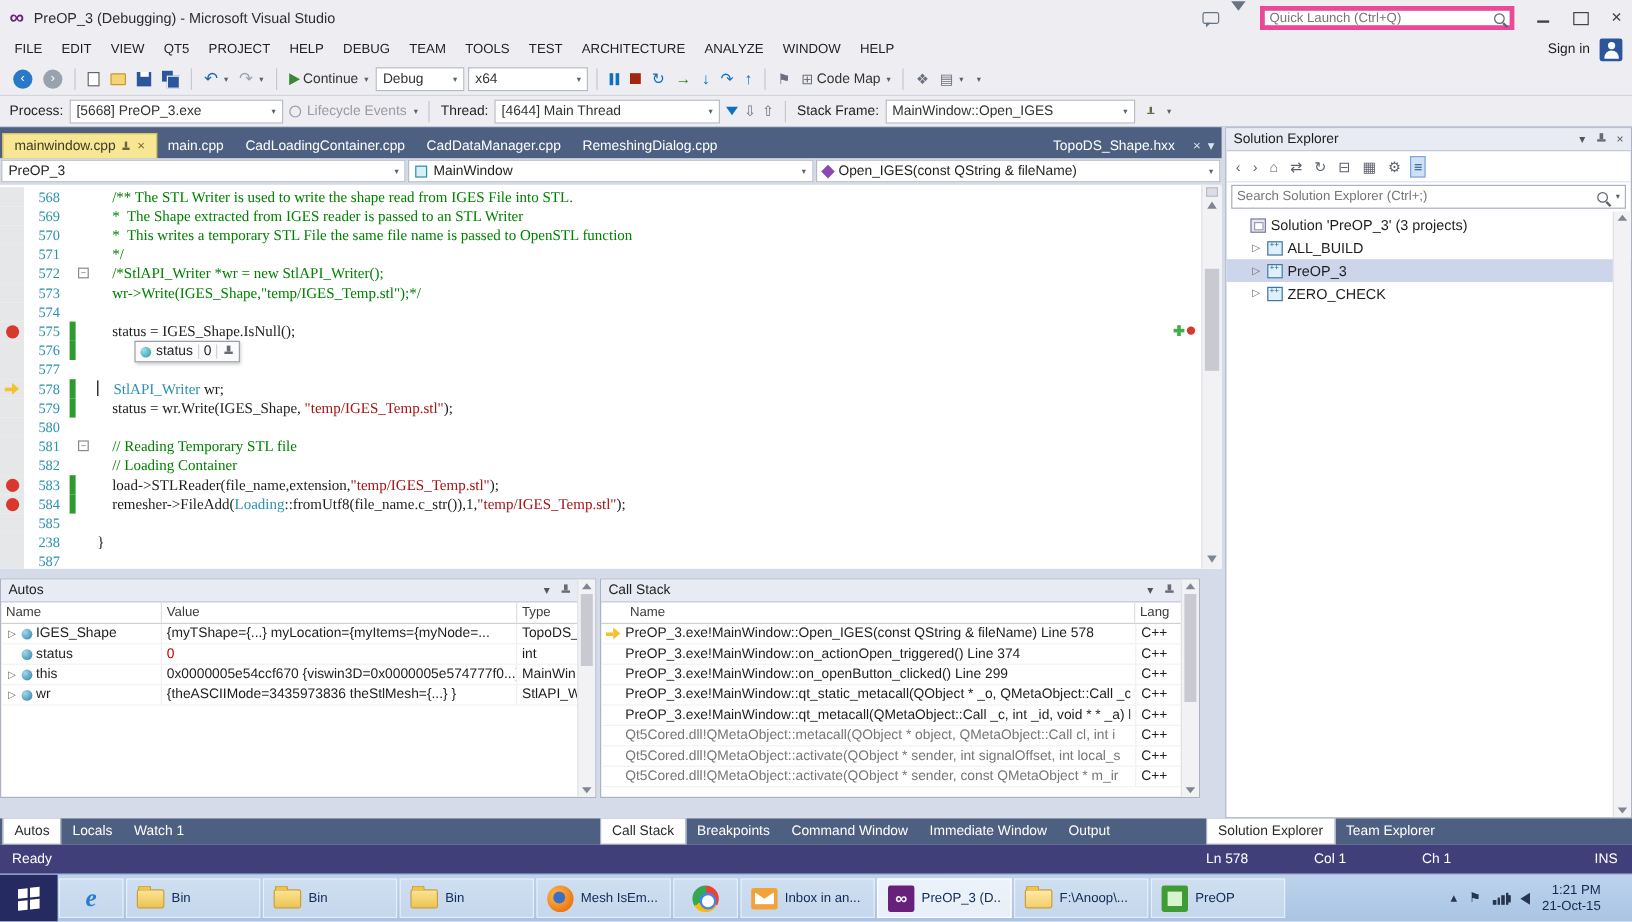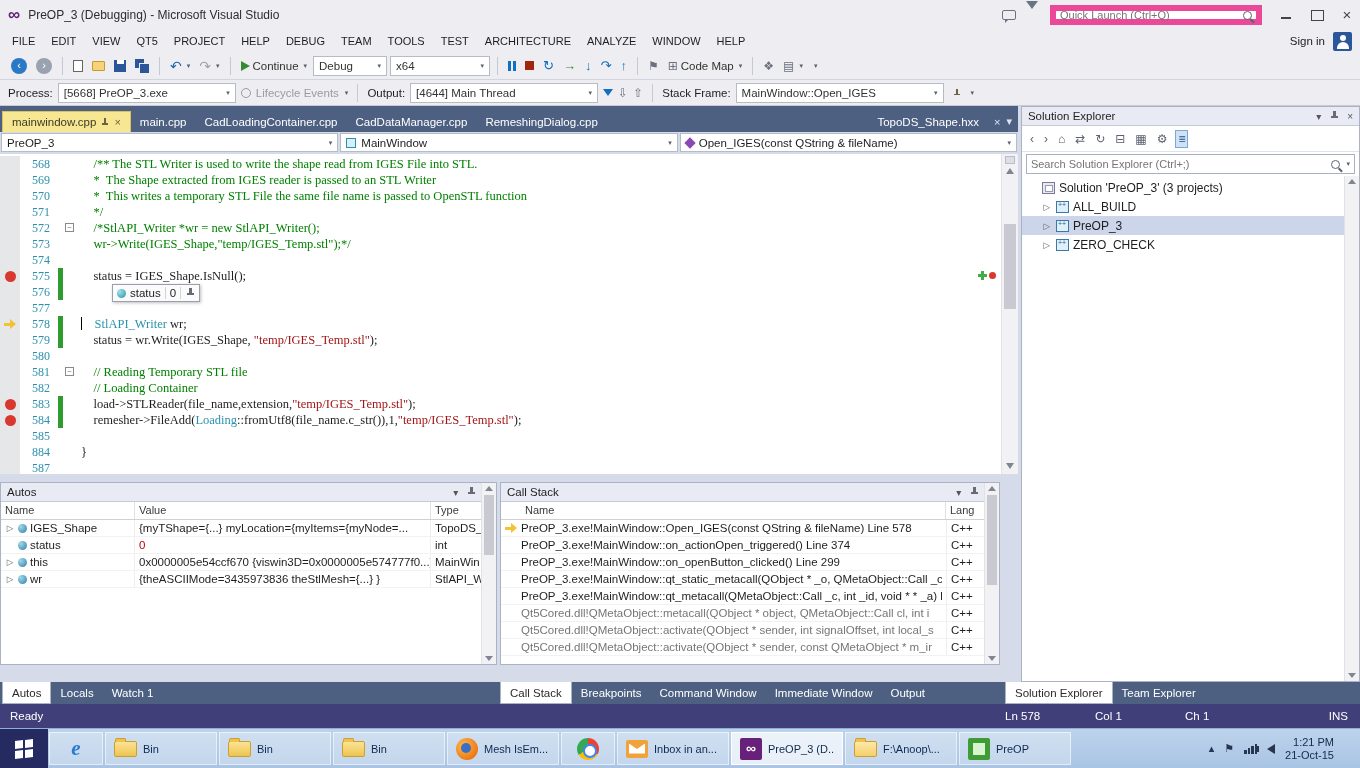--- a/index.html
+++ b/index.html
@@ -9,21 +9,21 @@
 
   
   .titlebar { height:30px; background:#eeeef2; display:flex; align-items:center; padding:0 6px; position:relative; }
   .vslogo { color:#68217a; font-size:17px; font-weight:bold; margin:0 8px 0 2px; }
   .title-text { font-size:12px; color:#2d2d2d; }
   .title-right { position:absolute; right:6px; top:0; height:30px; display:flex; align-items:center; gap:10px; }
   .mini-ic { width:14px; height:12px; position:relative; }
   .ic-feedback { border:1.5px solid #6a7382; border-radius:2px; height:10px; }
   .ic-feedback::after { content:""; position:absolute; left:2px; bottom:-4px; border-left:4px solid #6a7382; border-bottom:4px solid transparent; }
   .ic-funnel { width:0; height:0; border-left:6px solid transparent; border-right:6px solid transparent; border-top:8px solid #6a7382; margin-top:2px; }
-  .qlbox { width:212px; height:20px; border:6px solid #ec4899; background:#fff; display:flex; align-items:center; padding:0 4px; }
+  .qlbox { width:212px; height:20px; border:4px solid #ec4899; background:#fff; display:flex; align-items:center; padding:0 4px; }
   .qlbox input { border:none; outline:none; flex:1; font:11px "Liberation Sans",sans-serif; color:#6d6d6d; background:transparent; }
   .mag { width:9px; height:9px; border:1.6px solid #5b6570; border-radius:50%; position:relative; flex:none; }
   .mag::after { content:""; position:absolute; width:5px; height:1.6px; background:#5b6570; transform:rotate(45deg); left:6px; top:8px; }
   .winbtns { display:flex; align-items:center; gap:16px; margin-left:8px; }
   .wb { width:14px; height:12px; position:relative; cursor:default; }
   .wb-min::after { content:""; position:absolute; left:1px; bottom:2px; width:10px; height:2px; background:#444; }
   .wb-max::after { content:""; position:absolute; left:1px; top:1px; width:11px; height:9px; border:1.5px solid #444; }
   .wb-close { font-size:15px; color:#444; line-height:12px; text-align:center; }
 
   
@@ -369,21 +369,21 @@
     <span class="combo w-proc">
         <span>[5668] PreOP_3.exe</span>
         <span class="dd">▾</span>
       </span>
     <span class="lc-ic"></span>
     <span class="lifecycle">
         <span>Lifecycle Events</span>
         <span class="dd">▾</span>
       </span>
     <span class="tsep"></span>
-    <span class="proc-label">Output:</span>
+    <span class="proc-label">Thread:</span>
     <span class="combo w-thread">
         <span>[4644] Main Thread</span>
         <span class="dd">▾</span>
       </span>
     <span class="funnel-sm"></span>
     <span class="glyph">⇩</span>
     <span class="glyph">⇧</span>
     <span class="tsep"></span>
     <span class="proc-label">Stack Frame:</span>
     <span class="combo w-stack">
@@ -582,21 +582,21 @@
             </div>
             <div class="code-row">
               <div class="m-bp"></div>
               <div class="m-num">585</div>
               <div class="m-chg"></div>
               <div class="m-fold"></div>
               <div class="code-text"></div>
             </div>
             <div class="code-row">
               <div class="m-bp"></div>
-              <div class="m-num">884</div>
+              <div class="m-num">238</div>
               <div class="m-chg"></div>
               <div class="m-fold"></div>
               <div class="code-text"><span class="tk-pl">}</span></div>
             </div>
             <div class="code-row">
               <div class="m-bp"></div>
               <div class="m-num">587</div>
               <div class="m-chg"></div>
               <div class="m-fold"></div>
               <div class="code-text"></div>

